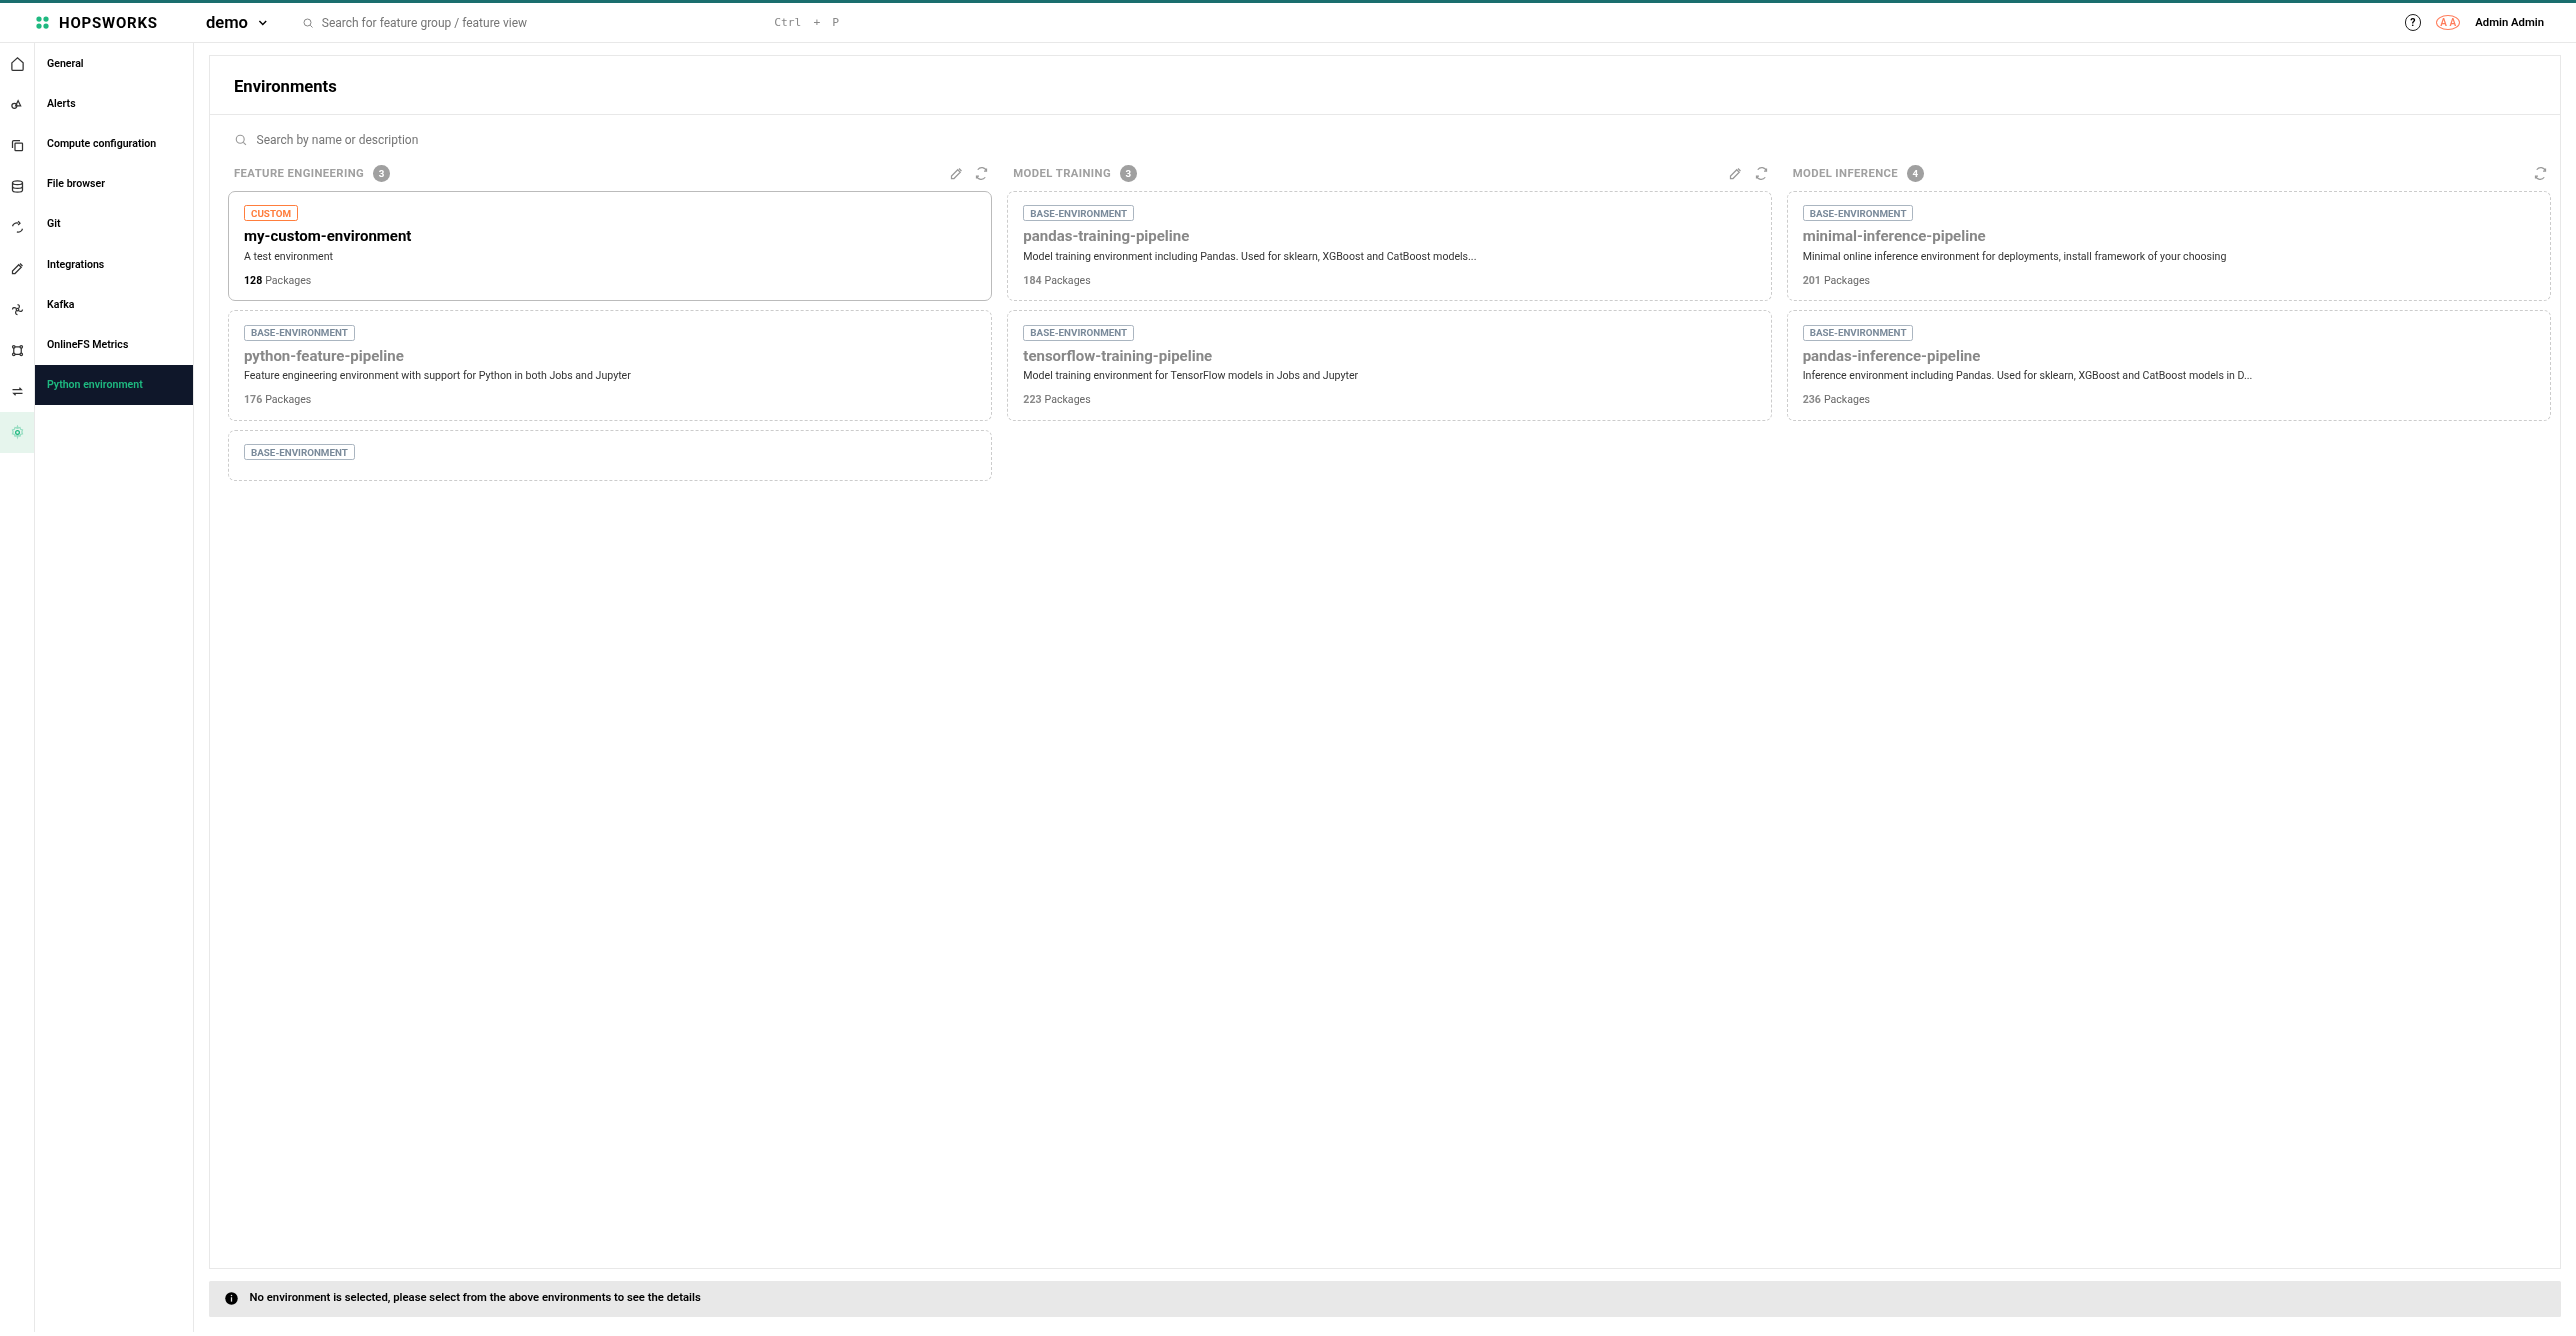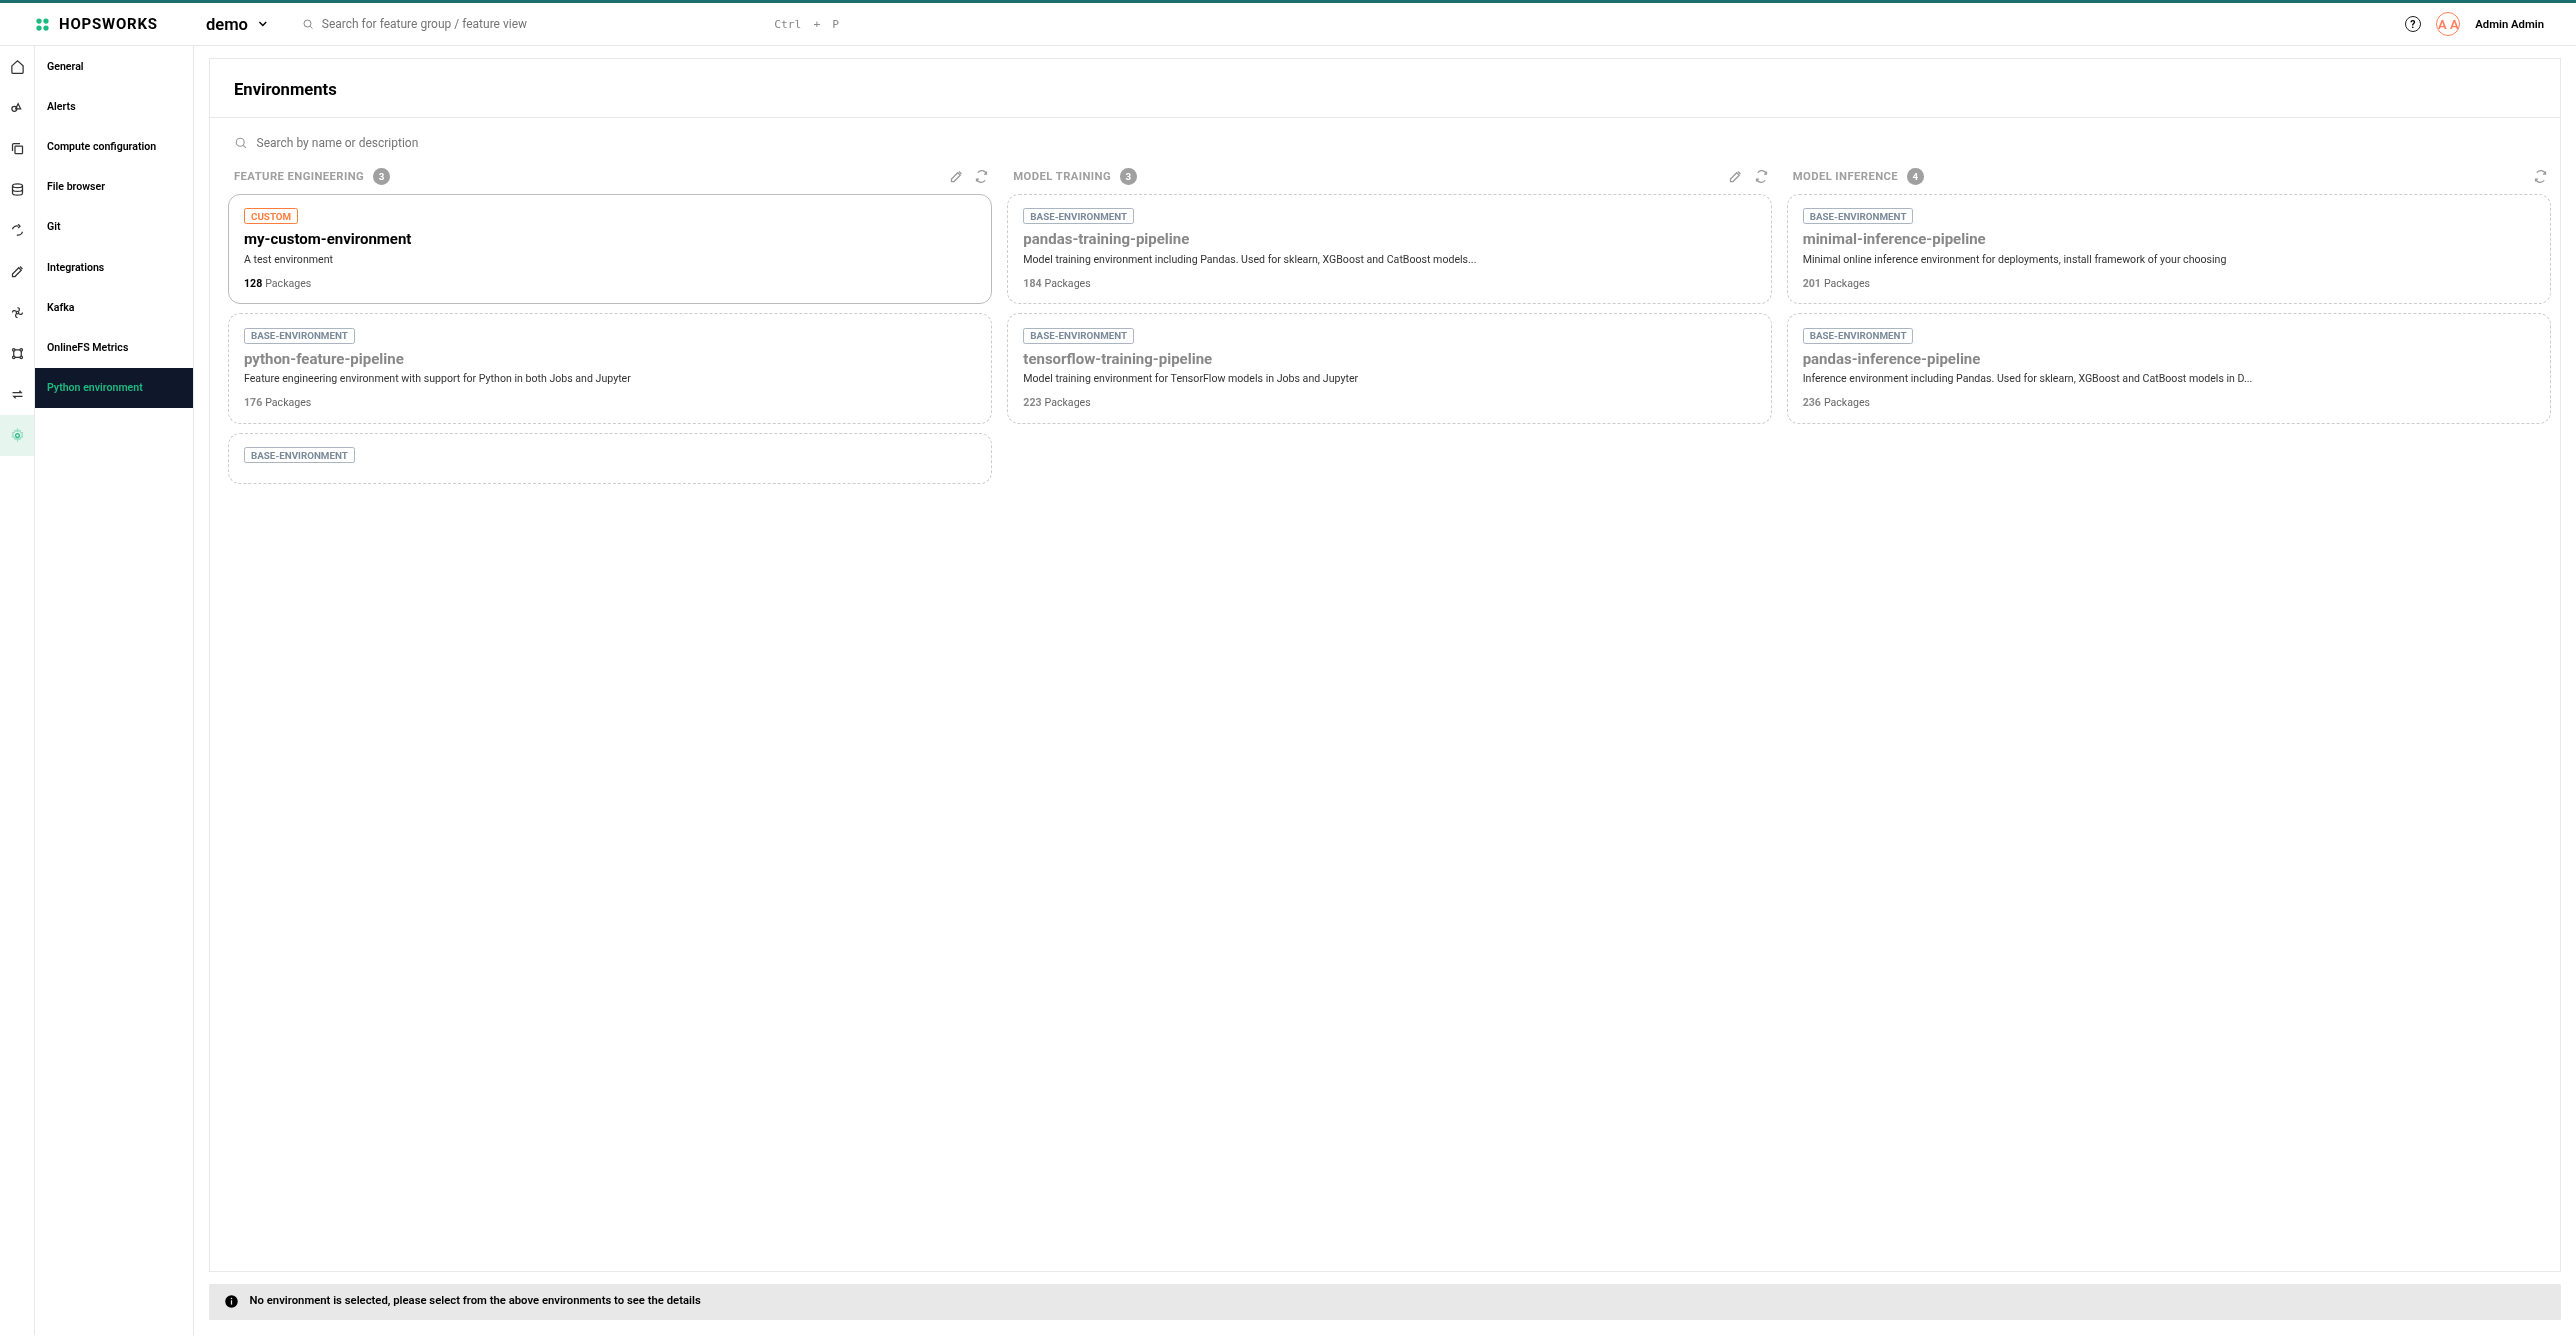--- a/index.html
+++ b/index.html
@@ -14,21 +14,21 @@
 .logo-icon { width: 21px; height: 21px; color: #1eb980; }
 .project-select { display: flex; align-items: center; gap: 7.6px; font-weight: 600; font-size: 16.6px; margin-left: 30px; cursor: pointer; }
 .project-select svg { width: 13.6px; height: 13.6px; }
 .search-wrap { display: flex; align-items: center; gap: 7.6px; flex: 1; color: #888; max-width: 454px; margin-left: 15px; }
 .search-wrap input { border: none; outline: none; font-size: 12px; color: #888; flex: 1; }
 .search-wrap svg { width: 12px; height: 12px; }
 .kbd { display: flex; gap: 12px; color: #888; font-size: 11.3px; align-items: center; }
 .kbd span { font-family: monospace; }
 .header-right { margin-left: auto; display: flex; align-items: center; gap: 15px; }
 .help-icon { width: 16.6px; height: 16.6px; border: 1.5px solid #222; border-radius: 50%; display: flex; align-items: center; justify-content: center; font-size: 10.6px; font-weight: 700; cursor: pointer; }
-.avatar { width: 24px; height: 24px; border: 1.5px solid #ff7d5c; border-radius: 50%; display: flex; align-items: center; justify-content: center; font-size: 13px; font-weight: 600; color: #ff7d5c; }
+.avatar { width: 24px; height: 15px; border: 1.5px solid #ff7d5c; border-radius: 50%; display: flex; align-items: center; justify-content: center; font-size: 10px; font-weight: 600; color: #ff7d5c; }
 .username { font-size: 11.3px; font-weight: 600; }
 
 .main { display: flex; height: calc(100vh - 47px); }
 
 .icon-rail { width: 35px; border-right: 0.8px solid #e8e8e8; display: flex; flex-direction: column; }
 .rail-item { height: 41px; display: flex; align-items: center; justify-content: center; cursor: pointer; color: #333; }
 .rail-item.active { background: #e6f5ed; color: #1eb980; }
 .rail-item svg { width: 15px; height: 15px; }
 
 .sidebar { width: 159px; border-right: 0.8px solid #e8e8e8; padding: 0; }
@@ -52,21 +52,21 @@
 .col-title { font-size: 11.3px; font-weight: 700; color: #a0a0a0; letter-spacing: 0.4px; }
 .col-badge { background: #a0a0a0; color: #fff; border-radius: 50%; width: 16.6px; height: 16.6px; display: flex; align-items: center; justify-content: center; font-size: 9.8px; font-weight: 700; }
 .col-actions { margin-left: auto; display: flex; gap: 10.6px; color: #999; }
 .col-actions svg { width: 15px; height: 15px; cursor: pointer; }
 
 .cards { flex: 1; overflow-y: auto; padding-right: 3px; }
 .cards::-webkit-scrollbar { width: 7.6px; }
 .cards::-webkit-scrollbar-thumb { background: #b8b8b8; border-radius: 1.5px; }
 .cards::-webkit-scrollbar-track { background: #f0f0f0; }
 
-.card { border: 0.8px dashed #ccc; border-radius: 12px; padding: 13.6px 15px; margin-bottom: 9px; cursor: pointer; }
+.card { border: 0.8px dashed #ccc; border-radius: 7px; padding: 13.6px 15px; margin-bottom: 9px; cursor: pointer; }
 .card.solid { border: 0.8px solid #bbb; }
 .tag { display: inline-block; border: 0.8px solid; border-radius: 2.3px; padding: 1.5px 6px; font-size: 9.8px; font-weight: 700; margin-bottom: 6px; }
 .tag.custom { color: #ff7d3c; border-color: #ff7d3c; }
 .tag.base { color: #7a8a9a; border-color: #aab5c0; }
 .card-title { font-size: 15px; font-weight: 700; margin-bottom: 4.5px; }
 .card-title.gray { color: #888; }
 .card-desc { font-size: 10.6px; color: #333; margin-bottom: 9px; line-height: 1.4; }
 .card-pkg { font-size: 10.6px; }
 .card-pkg .num { font-weight: 700; }
 .card-pkg .lbl { color: #666; margin-left: 3px; }

